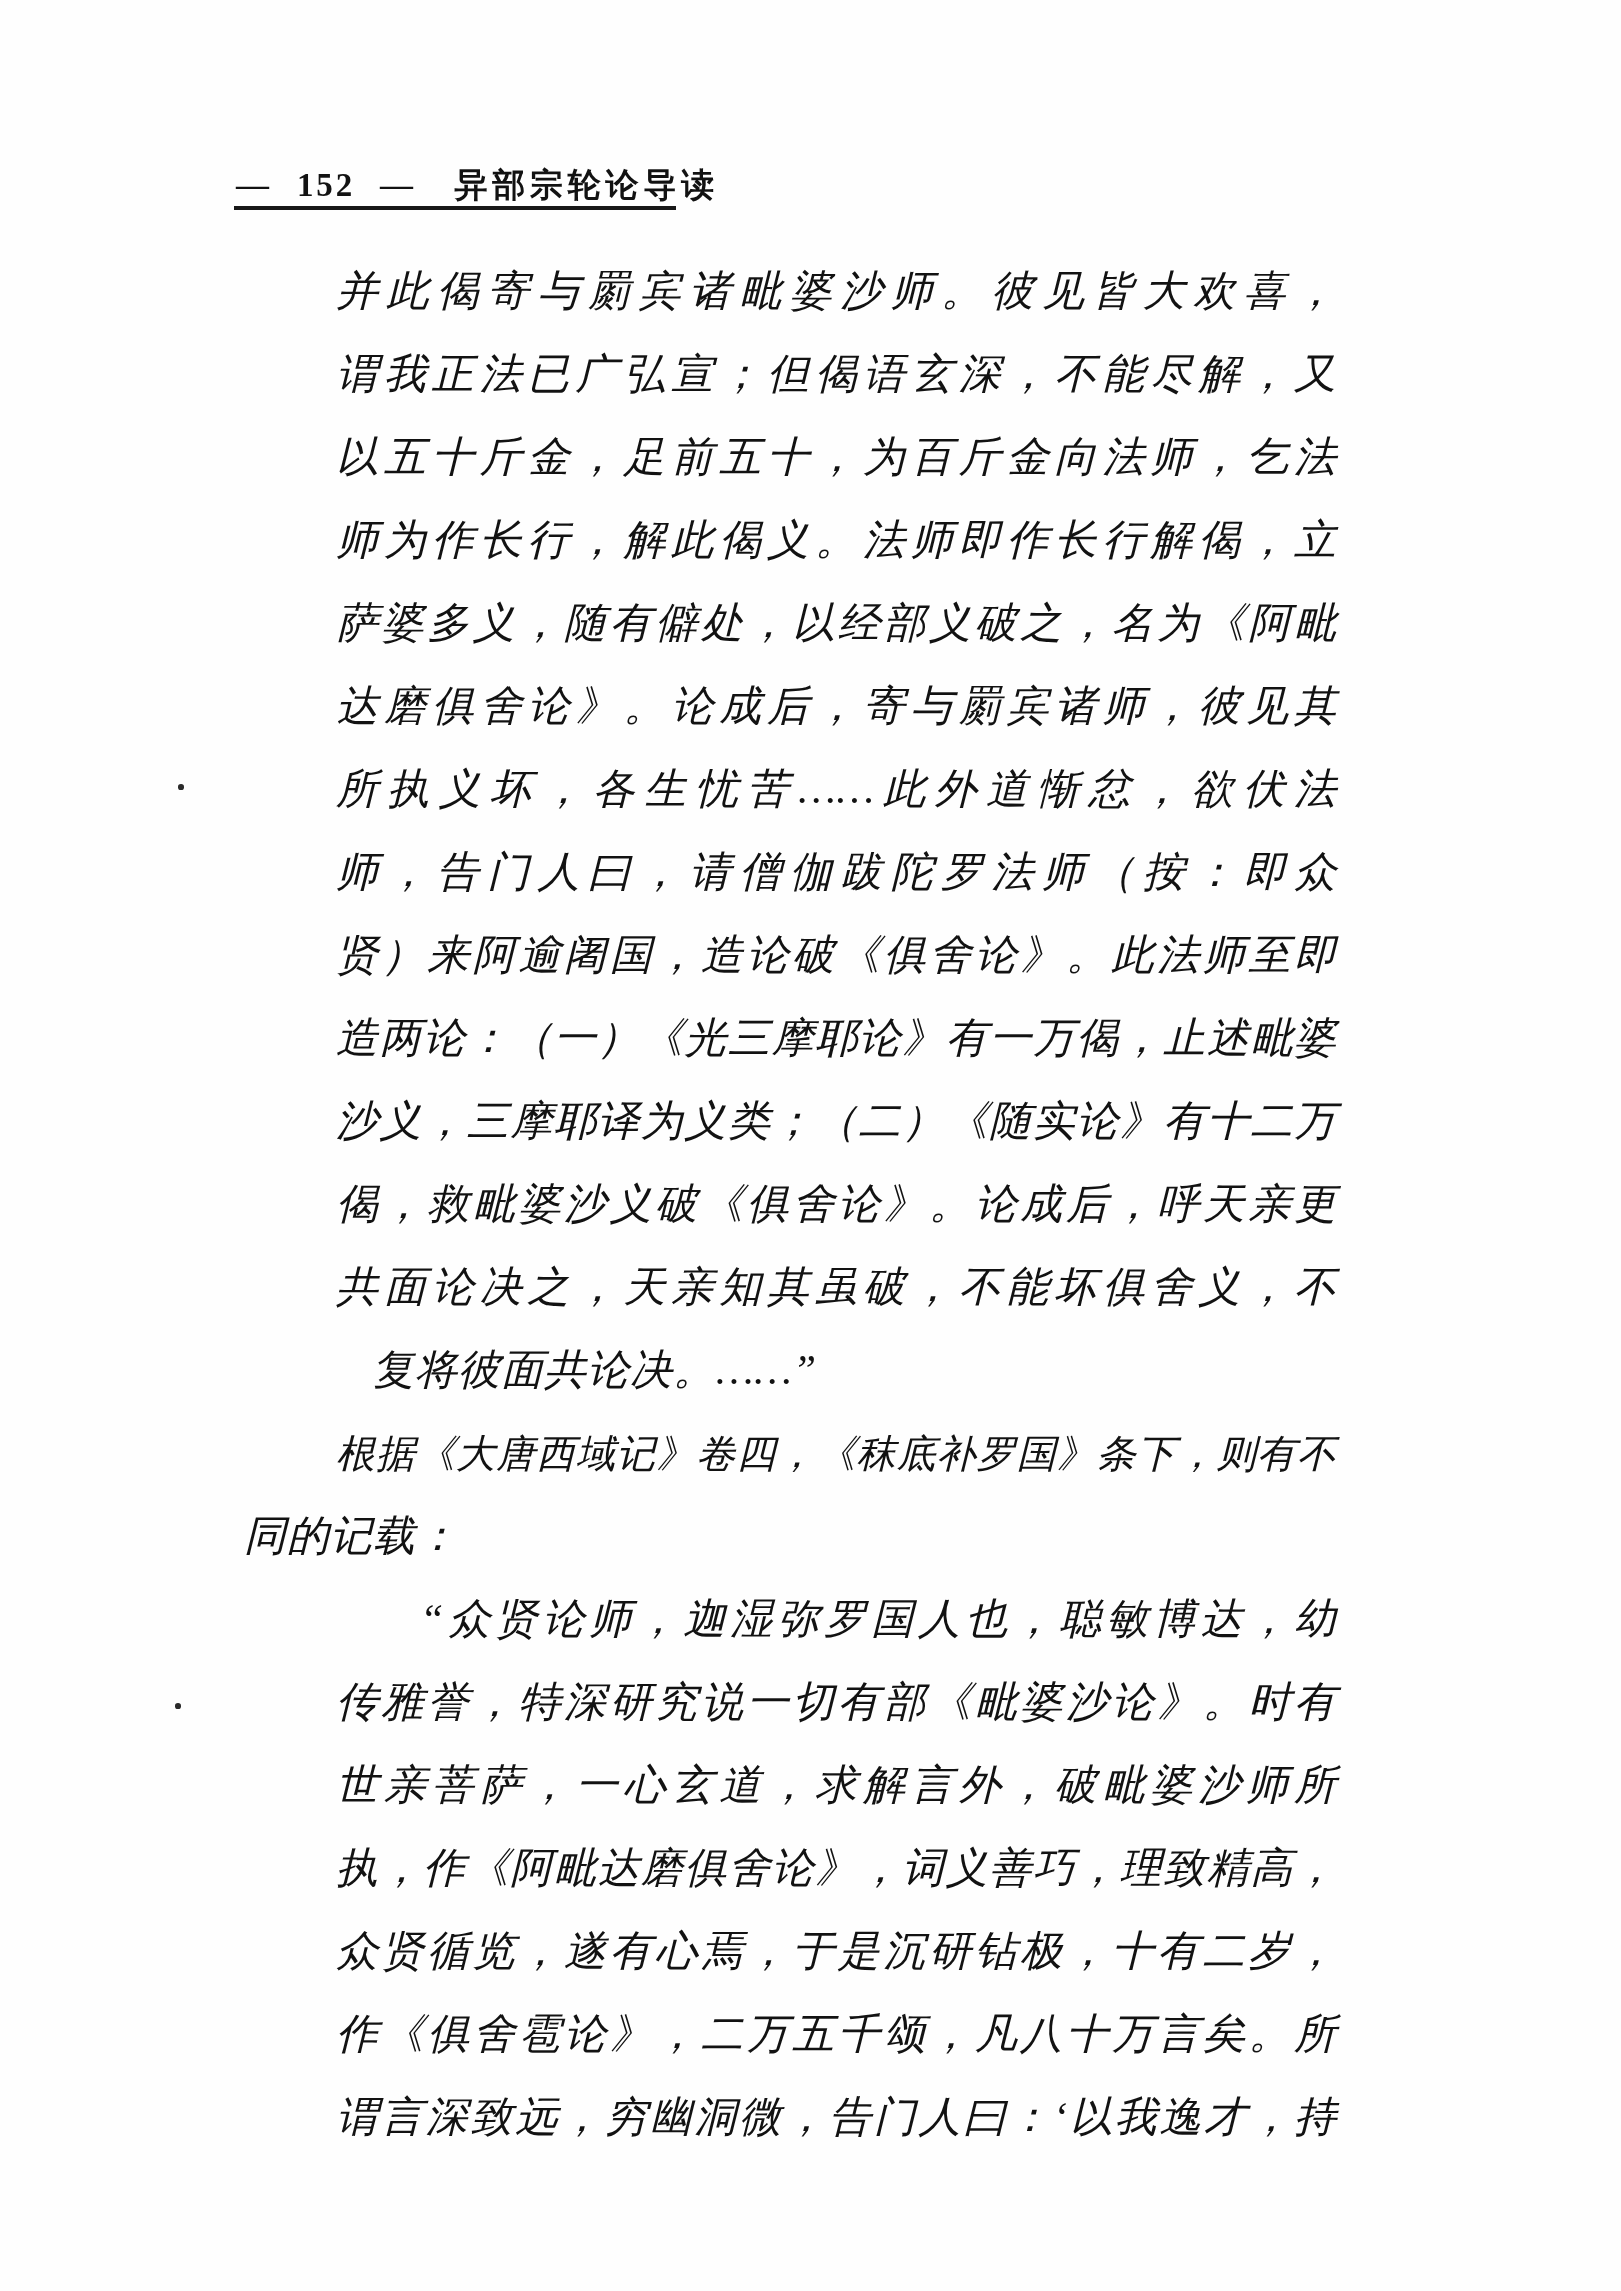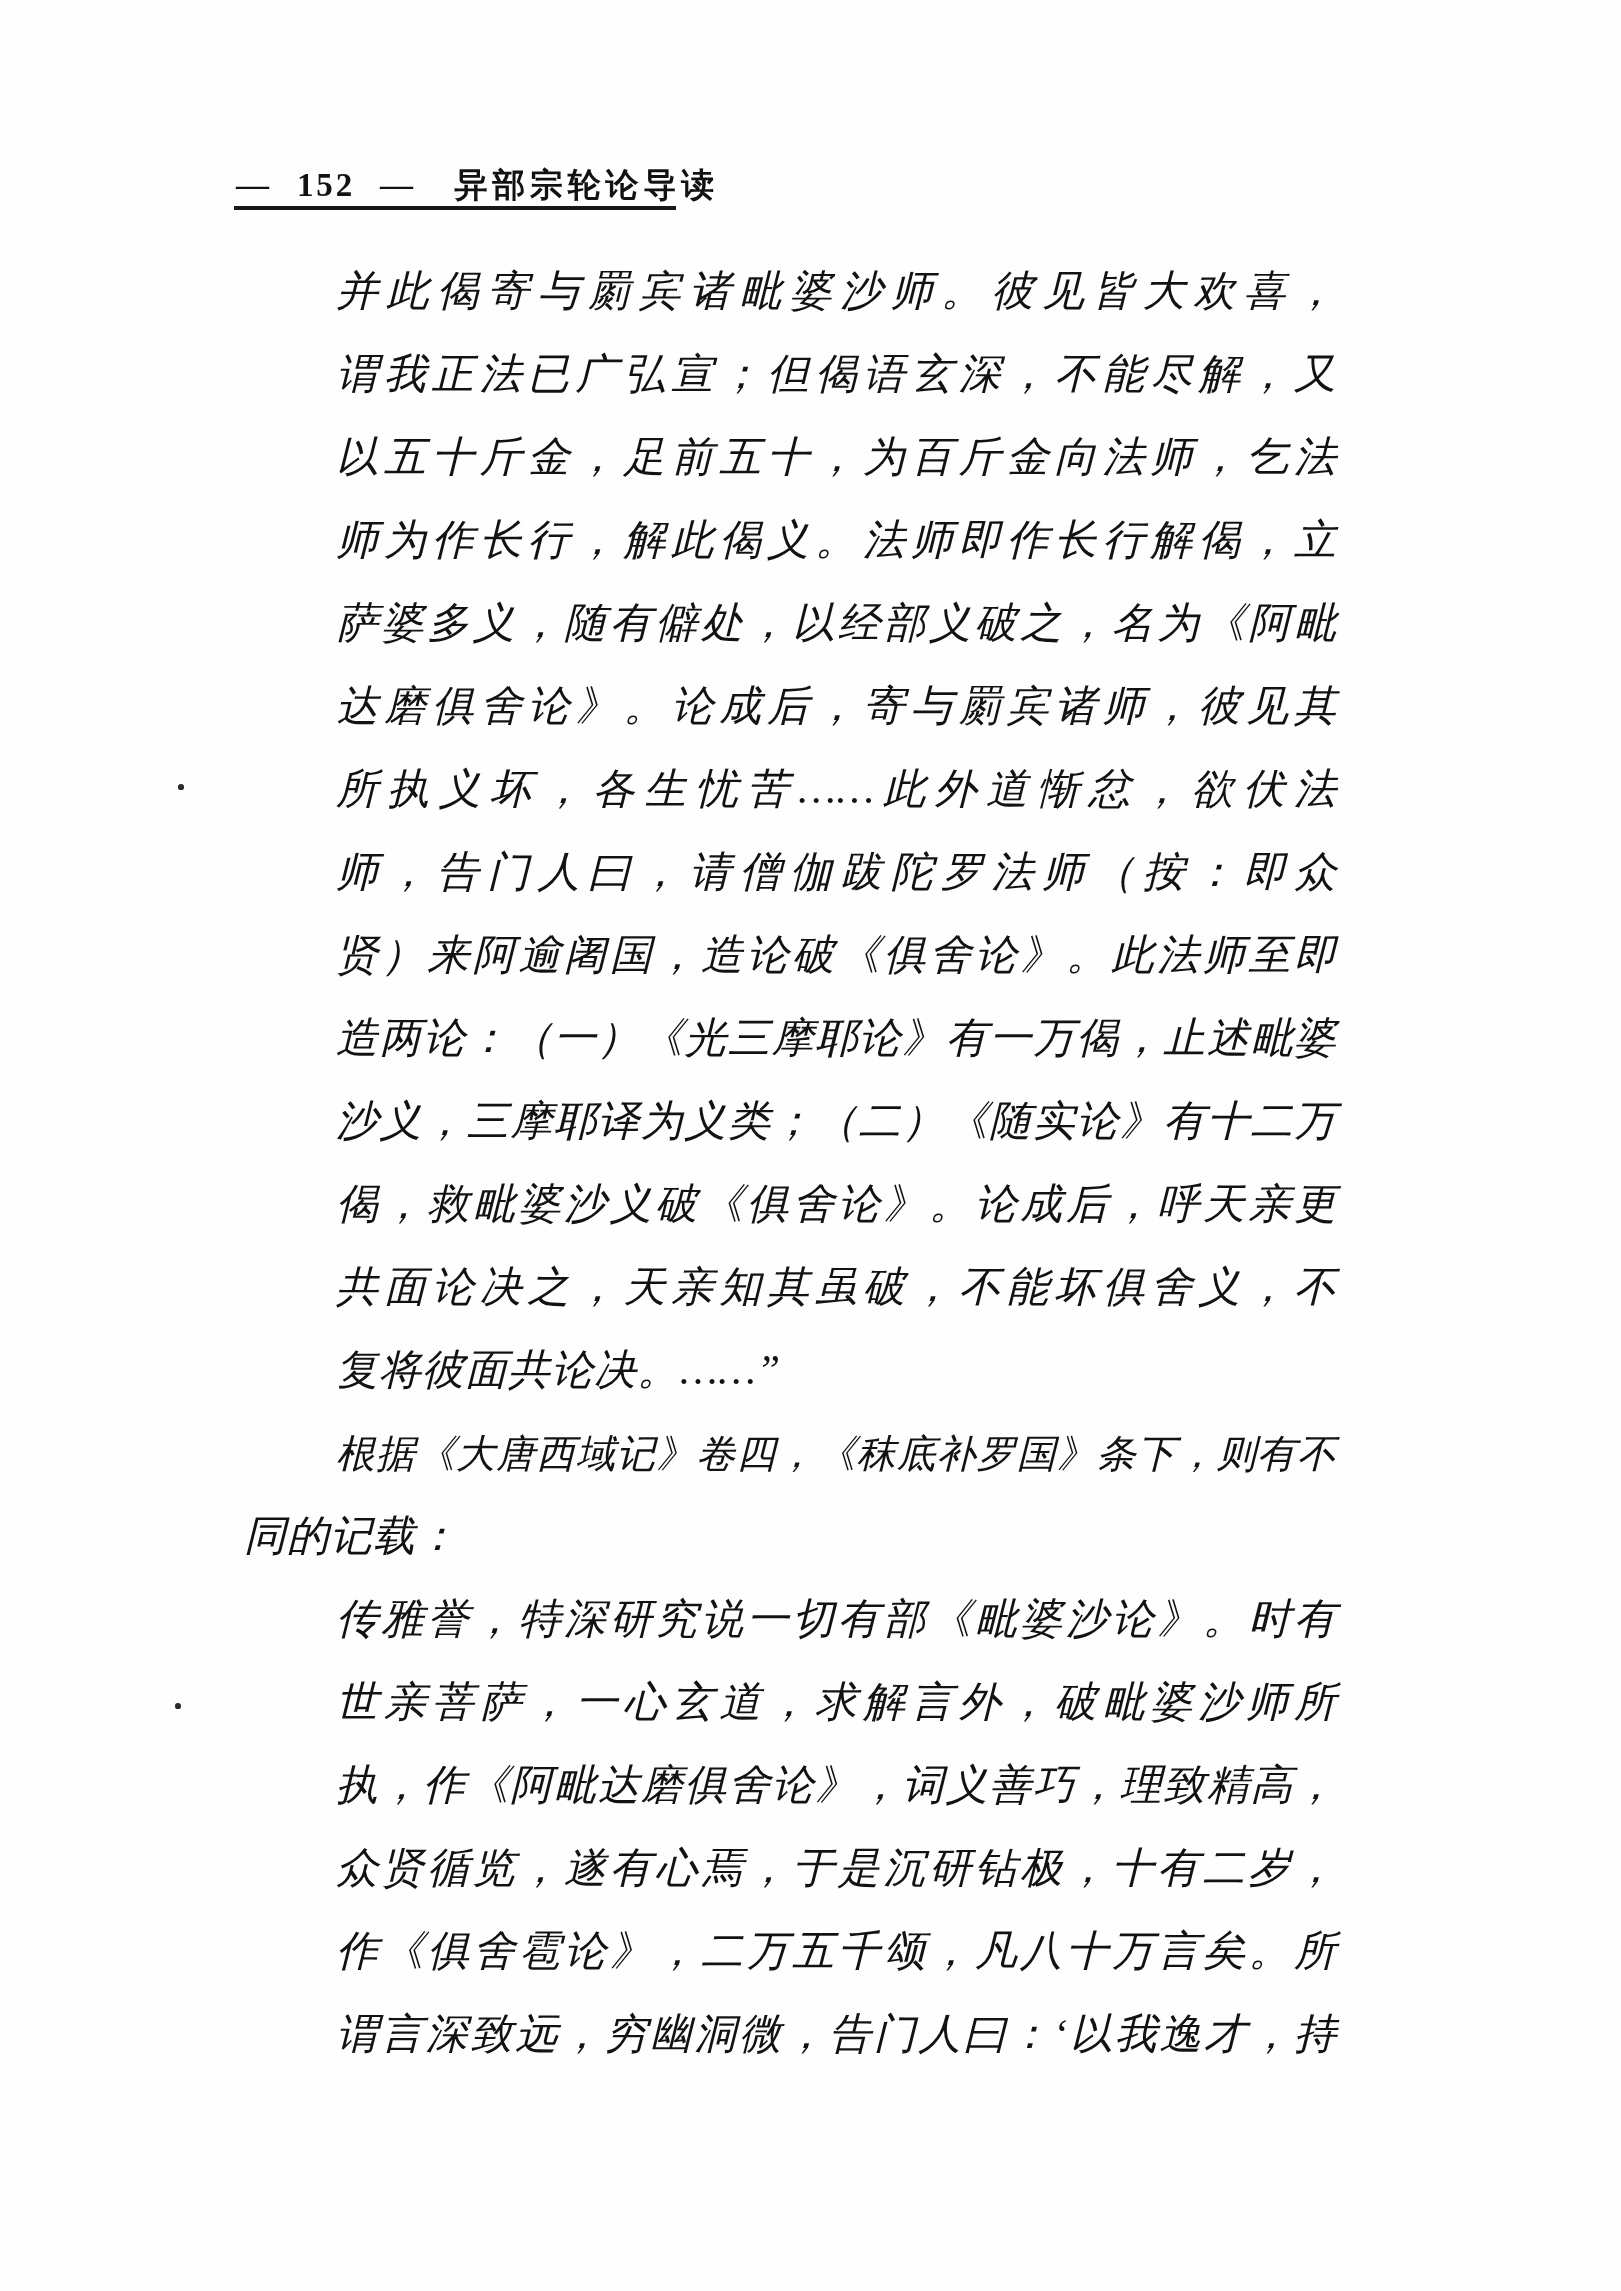--- a/index.html
+++ b/index.html
@@ -48,21 +48,21 @@
   .line {
     height: 83px;
     line-height: 83px;
     font-size: 42px;
     letter-spacing: 1px;
     text-align: justify;
     text-align-last: justify;
     white-space: nowrap;
     font-style: italic;
   }
-  .line.short { text-align: left; text-align-last: left; }
+  .line.short { text-align: left; text-align-last: left; margin-left: 36px; }
   .line.tight { font-size: 39px; }          
   .line.main-left { margin-left: -92px; }   
   .line.first-indent { text-indent: 84px; } 
 
   
   .speck {
     position: absolute;
     width: 5.7px;
     height: 5.7px;
     border-radius: 50%;
@@ -94,20 +94,21 @@
     <div class="line">所执义坏，各生忧苦……此外道惭忿，欲伏法</div>
     <div class="line">师，告门人曰，请僧伽跋陀罗法师（按：即众</div>
     <div class="line">贤）来阿逾阇国，造论破《俱舍论》。此法师至即</div>
     <div class="line">造两论：（一）《光三摩耶论》有一万偈，止述毗婆</div>
     <div class="line">沙义，三摩耶译为义类；（二）《随实论》有十二万</div>
     <div class="line">偈，救毗婆沙义破《俱舍论》。论成后，呼天亲更</div>
     <div class="line">共面论决之，天亲知其虽破，不能坏俱舍义，不</div>
     <div class="line short">复将彼面共论决。……”</div>
     <div class="line tight">根据《大唐西域记》卷四，《秣底补罗国》条下，则有不</div>
     <div class="line short main-left">同的记载：</div>
+    <div class="line first-indent">“众贤论师，迦湿弥罗国人也，聪敏博达，幼</div>
     <div class="line">传雅誉，特深研究说一切有部《毗婆沙论》。时有</div>
     <div class="line">世亲菩萨，一心玄道，求解言外，破毗婆沙师所</div>
     <div class="line">执，作《阿毗达磨俱舍论》，词义善巧，理致精高，</div>
     <div class="line">众贤循览，遂有心焉，于是沉研钻极，十有二岁，</div>
     <div class="line">作《俱舍雹论》，二万五千颂，凡八十万言矣。所</div>
     <div class="line">谓言深致远，穷幽洞微，告门人曰：‘以我逸才，持</div>
   </main>
 
   <div class="speck s1"></div>
   <div class="speck s2"></div>

